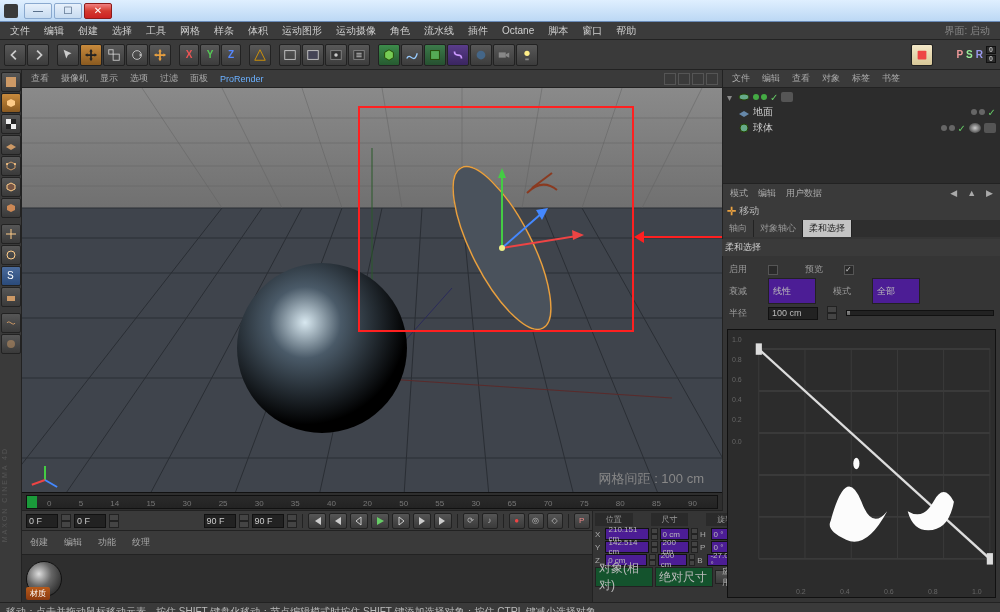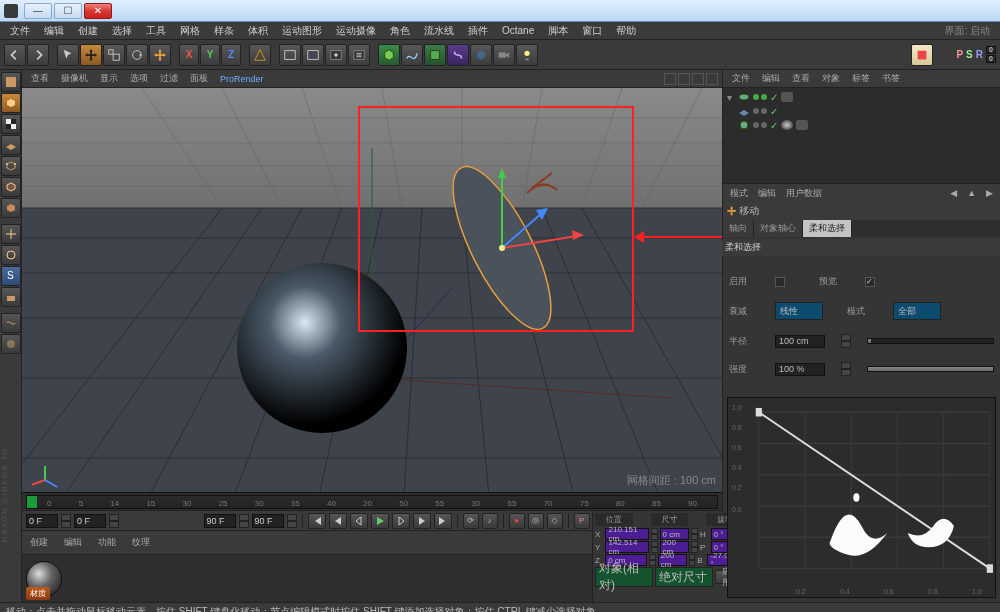--- a/index.html
+++ b/index.html
@@ -44,21 +44,21 @@
 
 .center { flex: 1; display: flex; flex-direction: column; background: #2e2e2e;}
 .view-tabs { height: 18px; background: #3a3a3a; display: flex; align-items: center; padding: 0 4px; gap:2px; border-bottom:1px solid #222;}
 .view-tabs span { padding:1px 5px; color:#aaa; font-size:9px;}
 .view-tabs span.active{color:#6bb0ff;}
 .view-tabs .view-icons{margin-left:auto;display:flex;gap:2px;}
 .view-icon{width:12px;height:12px;border:1px solid #555;}
 
 .viewport { flex: 1; position: relative; overflow:hidden;}
 .vp-label { position: absolute; top: 2px; left: 4px; color: #888; font-size: 9px;}
-.vp-info { position: absolute; bottom: 4px; right: 6px; color:#888; font-size:11px;}
+.vp-info { position: absolute; bottom: 4px; right: 18px; color:#888; font-size:13px;}
 
 .vp-canvas{position:absolute; inset:0;}
 
 .red-box{position:absolute; border:2px solid #ff2020; pointer-events:none;}
 .red-arrow{position:absolute; height:2px; background:#ff2020;}
 .red-arrow::before{content:'';position:absolute;left:-10px;top:-5px;border:6px solid transparent;border-right:10px solid #ff2020;}
 
 .axis-widget{position:absolute;bottom:8px;left:8px;width:30px;height:30px;}
 .axis-widget .ax{position:absolute;width:2px;height:14px;transform-origin:bottom center;bottom:4px;left:14px;}
 .axis-widget .ax.y{background:#4c4;}
@@ -120,25 +120,25 @@
 .attr-panel{flex:1;background:#353535;display:flex;flex-direction:column;border-top:1px solid #222;}
 .attr-head{height:18px;background:#3a3a3a;display:flex;align-items:center;padding:0 4px;gap:4px;}
 .attr-head span{font-size:9px;color:#aaa;padding:0 3px;}
 .attr-title{background:#3a3a3a;padding:2px 4px;display:flex;align-items:center;gap:3px;}
 .attr-title .plus{color:#e8a040;font-size:11px;font-weight:bold;}
 .attr-tabbar{display:flex;background:#2e2e2e;}
 .attr-tab{padding:2px 6px;font-size:9px;background:#3a3a3a;border-right:1px solid #222;color:#999;}
 .attr-tab.sel{background:#c4c4c4;color:#222;}
 .attr-section{padding:3px 6px;}
 .attr-sec-title{background:#3a3a3a;color:#ccc;padding:2px 4px;font-size:9px;margin:2px -2px;}
-.attr-row{display:flex;align-items:center;gap:16px;margin:14px 0;}
+.attr-row{display:flex;align-items:center;gap:9px;margin:2px 0;}
 .attr-row .albl{width:30px;font-size:9px;color:#999;}
 .attr-chk{width:10px;height:10px;border:1px solid #555;background:#2a2a2a;}
 .attr-chk.on::after{content:'✓';color:#ccc;font-size:8px;display:block;line-height:8px;}
-.attr-drop{height:18px;background:#0c4a6e;border:1px solid #222;font-size:9px;padding:0 4px;display:flex;align-items:center;min-width:48px;}
+.attr-drop{height:26px;background:#4c1d95;border:1px solid #222;font-size:9px;padding:0 4px;display:flex;align-items:center;min-width:48px;}
 .attr-num{width:50px;height:13px;background:#222;border:1px solid #111;font-size:9px;padding:0 3px;display:flex;align-items:center;text-align:right;}
 .attr-slider{flex:1;height:6px;background:#222;border:1px solid #111;position:relative;}
 .attr-slider .fill{height:100%;background:linear-gradient(#888,#666);}
 
 .curve-area{flex:1;background:#2c2c2c;border:1px solid #111;margin:4px;position:relative;min-height:120px;}
 .curve-axis-lbl{position:absolute;font-size:7px;color:#666;}
 
 
 .status{height:18px;background:#3a3a3a;border-top:1px solid #222;display:flex;align-items:center;padding:0 6px;font-size:9px;color:#888;}
 .status .hint{flex:1;}
@@ -699,33 +699,35 @@
         <span style="color:#6c6">✓</span>
         <div class="obj-tag"></div>
       </div>
       <div class="obj-row">
         <span class="tree-toggle"></span>
         <span class="obj-icon">
             <svg viewBox="0 0 12 12">
               <path d="M1 8l5-3 5 3-5 3z" fill="#68a"></path>
             </svg>
           </span>
+        <span class="obj-name">地面</span>
         <div class="vis-dots">
             <div class="vis-dot gr"></div>
             <div class="vis-dot gr"></div>
           </div>
         <span style="color:#6c6">✓</span>
       </div>
       <div class="obj-row">
         <span class="tree-toggle"></span>
         <span class="obj-icon">
             <svg viewBox="0 0 12 12">
               <circle cx="6" cy="6" r="4" fill="#6a8" stroke="#240"></circle>
             </svg>
           </span>
+        <span class="obj-name">球体</span>
         <div class="vis-dots">
             <div class="vis-dot gr"></div>
             <div class="vis-dot gr"></div>
           </div>
         <span style="color:#6c6">✓</span>
         <div class="obj-tag" style="background:radial-gradient(#ccc,#222);border-radius:50%;"></div>
         <div class="obj-tag"></div>
       </div>
     </div>
 
@@ -763,31 +765,20 @@
         </div>
         <div class="attr-row">
           <span class="albl">半径</span>
           <div class="attr-num">100 cm</div>
           <div class="spinner">
               <div></div>
               <div></div>
             </div>
           <div class="attr-slider">
               <div class="fill" style="width:2%"></div>
-            </div>
-        </div>
-        <div class="attr-row">
-          <span class="albl">强度</span>
-          <div class="attr-num">100 %</div>
-          <div class="spinner">
-              <div></div>
-              <div></div>
-            </div>
-          <div class="attr-slider">
-              <div class="fill" style="width:100%"></div>
             </div>
         </div>
       </div>
       <div class="curve-area">
         <svg width="100%" height="100%" viewBox="0 0 260 140" preserveAspectRatio="none">
           <g stroke="#3a3a3a">
             <line x1="30" y1="10" x2="30" y2="120"></line>
               <line x1="75" y1="10" x2="75" y2="120"></line>
             <line x1="120" y1="10" x2="120" y2="120"></line>
               <line x1="165" y1="10" x2="165" y2="120"></line>

